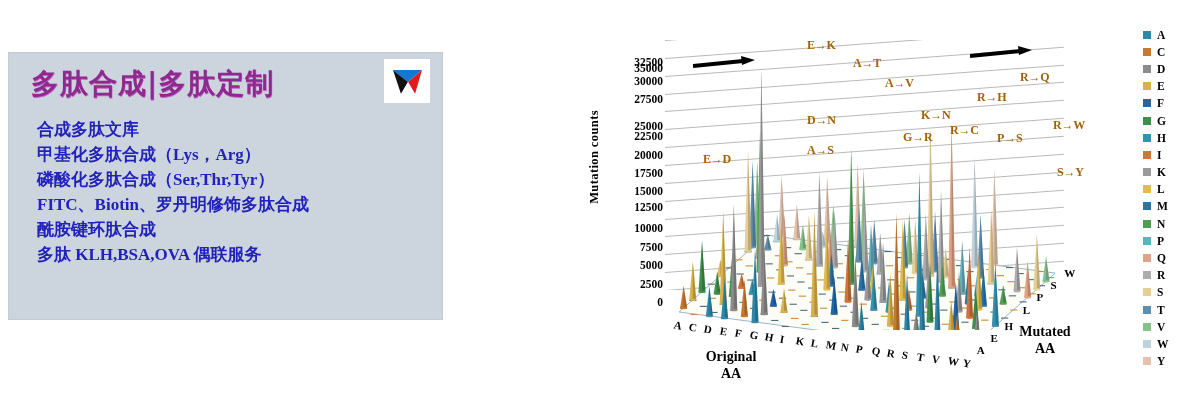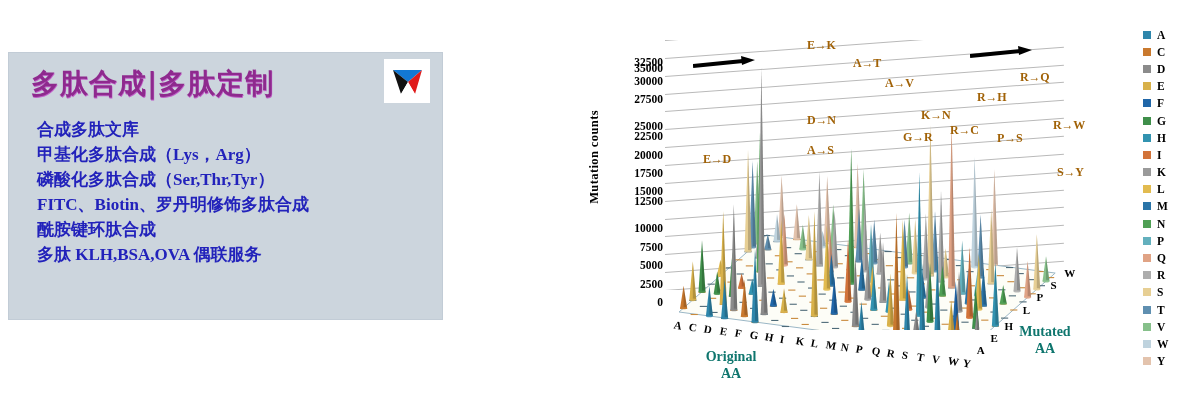--- a/index.html
+++ b/index.html
@@ -116,21 +116,21 @@
     font-size: 11px; font-weight: bold; color: #000;
   }
   .mut-aa {
     position: absolute;
     font-family: "Liberation Serif", "DejaVu Serif", serif;
     font-size: 11px; font-weight: bold; color: #000;
   }
   #orig-axis-title, #mut-axis-title {
     position: absolute;
     font-family: "Liberation Serif", "DejaVu Serif", serif;
-    font-size: 14px; font-weight: bold; color: #0f766e;
+    font-size: 14px; font-weight: bold; color: #000000;
     text-align: center; white-space: pre-line; line-height: 17px;
   }
 
   
   #legend {
     position: absolute; right: 0; top: 8px;
     width: 52px;
   }
   .legend-row {
     display: flex; align-items: center;
@@ -177,21 +177,21 @@
     <div id="yticks">
         <div class="ytick" style="top: -5px; margin-top: 24px;">35000</div>
         <div class="ytick" style="top: 13.4286px;">32500</div>
         <div class="ytick" style="top: 31.8571px;">30000</div>
         <div class="ytick" style="top: 50.2857px;">27500</div>
         <div class="ytick" style="top: 68.7143px; margin-top: 8px;">25000</div>
         <div class="ytick" style="top: 87.1429px;">22500</div>
         <div class="ytick" style="top: 105.571px;">20000</div>
         <div class="ytick" style="top: 124px;">17500</div>
         <div class="ytick" style="top: 142.429px;">15000</div>
-        <div class="ytick" style="top: 152px; margin-left: 20px;">12500</div>
+        <div class="ytick" style="top: 158px; margin-left: 20px;">12500</div>
         <div class="ytick" style="top: 179.286px;">10000</div>
         <div class="ytick" style="top: 197.714px;">7500</div>
         <div class="ytick" style="top: 216.143px;">5000</div>
         <div class="ytick" style="top: 234.571px;">2500</div>
         <div class="ytick" style="top: 253px;">0</div>
       </div>
 
     <div id="plot">
       <div id="backwall">
           <div class="gridline" style="top: 0px; transform: rotate(-4.2deg);"></div>

